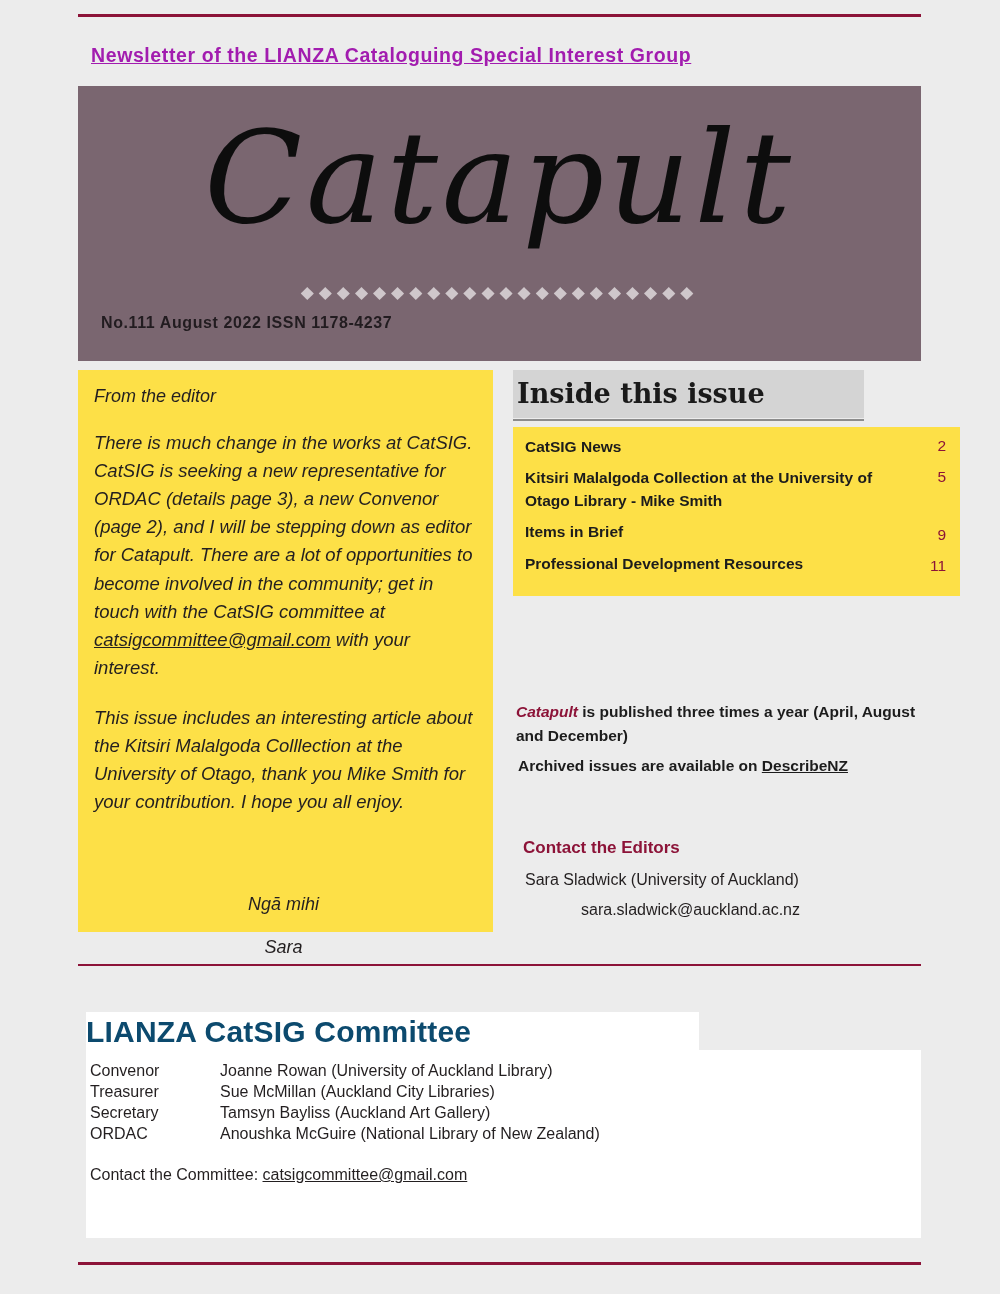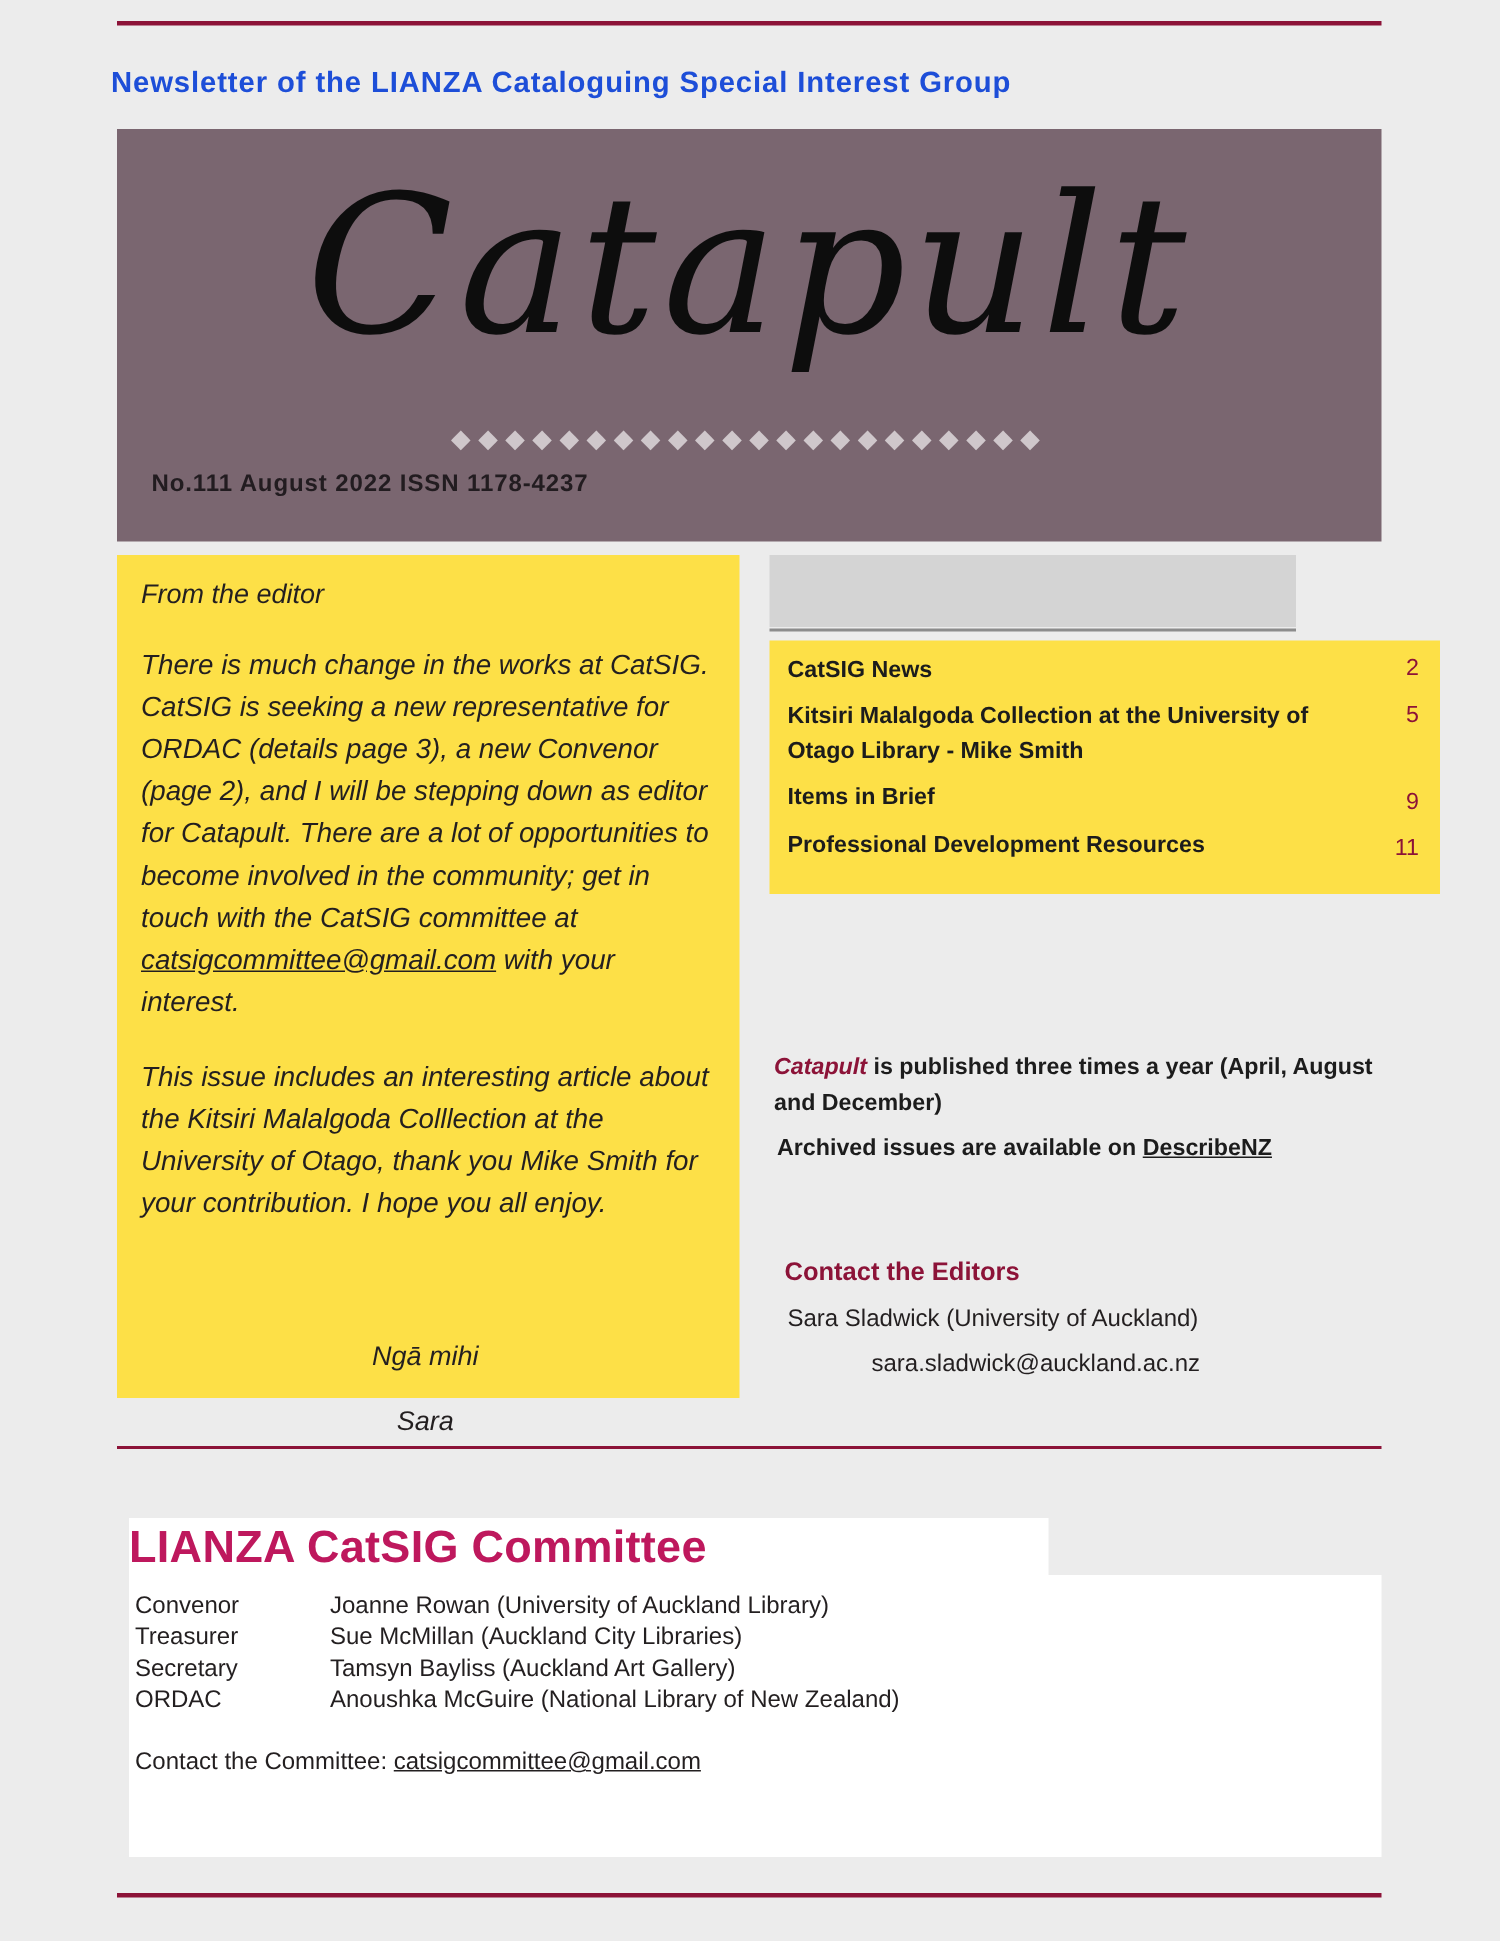--- a/index.html
+++ b/index.html
@@ -27,27 +27,28 @@
     left: 78px;
     top: 14px;
     width: 843px;
     height: 3px;
     background: #8c1338;
   }
 
   
   .kicker {
     position: absolute;
-    left: 74px;
+    left: 91px;
     top: 44px;
     width: 860px;
     font-size: 19.5px;
     font-weight: bold;
     letter-spacing: 0.6px;
-    color: #1d4ed8;
+    color: #a21caf;
+    text-decoration: underline;
   }
 
   
   .title-block {
     position: absolute;
     left: 78px;
     top: 86px;
     width: 843px;
     height: 275px;
     background: #7a6670;
@@ -251,21 +252,21 @@
     width: 613px;
     height: 44px;
     background: #ffffff;
   }
   .committee-head {
     position: absolute;
     left: 86px;
     top: 1015px;
     font-size: 30px;
     font-weight: bold;
-    color: #be185d;
+    color: #0c4a6e;
     letter-spacing: 0.2px;
   }
   .committee-box {
     position: absolute;
     left: 86px;
     top: 1050px;
     width: 835px;
     height: 188px;
     background: #ffffff;
   }
@@ -325,20 +326,21 @@
     <div class="editor-inner">
       <p class="editor-head">From the editor</p>
       <p class="editor-p"><span>There is much change in the works at CatSIG. CatSIG is seeking a new representative for ORDAC (details page 3), a new Convenor (page 2), and I will be stepping down as editor for Catapult. There are a lot of opportunities to become involved in the community; get in touch with the CatSIG committee at </span><a href="#" class="link">catsigcommittee@gmail.com</a><span> with your interest.</span></p>
       <p class="editor-p">This issue includes an interesting article about the Kitsiri Malalgoda Colllection at the University of Otago, thank you Mike Smith for your contribution. I hope you all enjoy.</p>
       <p class="signoff first">Ngā mihi</p>
       <p class="signoff">Sara</p>
     </div>
   </div>
 
   <div class="inside-head-bar"></div>
+  <div class="inside-head">Inside this issue</div>
   <div class="inside-underline"></div>
 
   <div class="toc">
     <div class="toc-row">
       <div class="toc-title">CatSIG News</div>
       <div class="toc-page">2</div>
     </div>
     <div class="toc-row">
       <div class="toc-title">Kitsiri Malalgoda Collection at the University of Otago Library - Mike Smith</div>
       <div class="toc-page">5</div>

